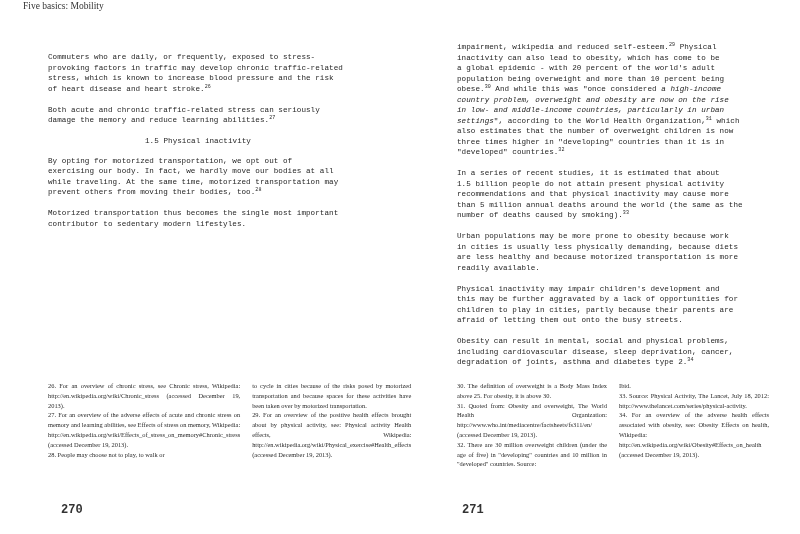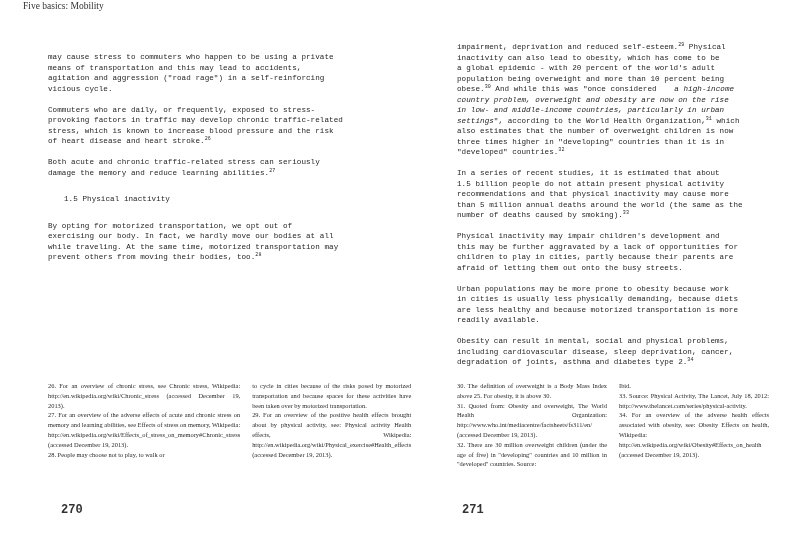--- a/index.html
+++ b/index.html
@@ -46,21 +46,22 @@
       color: #1f1f1f;
       letter-spacing: 0.05px;
     }
     .page.left .body-text { left: 31px; width: 300px; }
     .page.right .body-text { left: 40px; width: 305px; top: 42px; }
     .body-text p {
       margin: 0 0 10.5px 0;
       white-space: pre-line;
     }
     .body-text .heading {
-      margin: 16px;
+      margin: 9px;
+      text-align: center;
     }
     .body-text .nomargin { margin-bottom: 0; }
     sup { font-size: 5px; vertical-align: 3px; line-height: 0; }
     .footnotes {
       position: absolute;
       top: 381px;
       font-family: "Liberation Serif", serif;
       font-size: 6.4px;
       line-height: 9.8px;
       color: #2a2a2a;
@@ -77,90 +78,88 @@
     .page-number {
       position: absolute;
       top: 503px;
       font-family: "Liberation Mono", monospace;
       font-size: 12px;
       font-weight: bold;
       color: #333;
     }
     .page.left .page-number { left: 44px; }
     .page.right .page-number { left: 45px; }
-    em { font-style: italic; margin-left: 13px; }
+    em { font-style: italic; }
   </style>
 </head>
 <body>
 
 <div class="spread">
 
   <div class="page left">
     <div class="running-head">Five basics: Mobility</div>
 
     <div class="body-text">
-      <p><span>may cause stress to commuters who happen to be using a private
-means of transportation and this may lead to accidents,
-agitation and aggression ("road rage") in a self-reinforcing
-vicious cycle.</span></p>
       <p><span>Commuters who are daily, or frequently, exposed to stress-
 provoking factors in traffic may develop chronic traffic-related
 stress, which is known to increase blood pressure and the risk
 of heart disease and heart stroke.</span><sup>26</sup></p>
       <p><span>Both acute and chronic traffic-related stress can seriously
 damage the memory and reduce learning abilities.</span><sup>27</sup></p>
       <p class="heading">1.5 Physical inactivity</p>
       <p><span>By opting for motorized transportation, we opt out of
 exercising our body. In fact, we hardly move our bodies at all
 while traveling. At the same time, motorized transportation may
 prevent others from moving their bodies, too.</span><sup>28</sup></p>
+      <p><span>Motorized transportation thus becomes the single most important
+contributor to sedentary modern lifestyles.</span></p>
     </div>
 
     <div class="footnotes">
       <div class="fn-col">
         <p>26. For an overview of chronic stress, see Chronic stress, Wikipedia: http://en.wikipedia.org/wiki/Chronic_stress (accessed December 19, 2013).</p>
         <p>27. For an overview of the adverse effects of acute and chronic stress on memory and learning abilities, see Effects of stress on memory, Wikipedia: http://en.wikipedia.org/wiki/Effects_of_stress_on_memory#Chronic_stress (accessed December 19, 2013).</p>
         <p>28. People may choose not to play, to walk or</p>
       </div>
       <div class="fn-col">
         <p>to cycle in cities because of the risks posed by motorized transportation and because spaces for these activities have been taken over by motorized transportation.</p>
         <p>29. For an overview of the positive health effects brought about by physical activity, see: Physical activity Health effects, Wikipedia: http://en.wikipedia.org/wiki/Physical_exercise#Health_effects (accessed December 19, 2013).</p>
       </div>
     </div>
 
     <div class="page-number">270</div>
   </div>
 
   <div class="page right">
 
     <div class="body-text">
-      <p><span>impairment, deprivation and reduced self-esteem.</span><sup>29</sup><span> Physical
+      <p><span>impairment, wikipedia and reduced self-esteem.</span><sup>29</sup><span> Physical
 inactivity can also lead to obesity, which has come to be
 a global epidemic - with 20 percent of the world's adult
 population being overweight and more than 10 percent being
 obese.</span><sup>30</sup><span> And while this was "once considered </span><em>a high-income
 country problem, overweight and obesity are now on the rise
 in low- and middle-income countries, particularly in urban
 settings</em><span>", according to the World Health Organization,</span><sup>31</sup><span> which
 also estimates that the number of overweight children is now
 three times higher in "developing" countries than it is in
 "developed" countries.</span><sup>32</sup></p>
       <p><span>In a series of recent studies, it is estimated that about
 1.5 billion people do not attain present physical activity
 recommendations and that physical inactivity may cause more
 than 5 million annual deaths around the world (the same as the
 number of deaths caused by smoking).</span><sup>33</sup></p>
+      <p><span>Urban populations may be more prone to obesity because work
+in cities is usually less physically demanding, because diets
+are less healthy and because motorized transportation is more
+readily available.</span></p>
       <p><span>Physical inactivity may impair children's development and
 this may be further aggravated by a lack of opportunities for
 children to play in cities, partly because their parents are
 afraid of letting them out onto the busy streets.</span></p>
-      <p><span>Urban populations may be more prone to obesity because work
-in cities is usually less physically demanding, because diets
-are less healthy and because motorized transportation is more
-readily available.</span></p>
       <p class="nomargin"><span>Obesity can result in mental, social and physical problems,
 including cardiovascular disease, sleep deprivation, cancer,
 degradation of joints, asthma and diabetes type 2.</span><sup>34</sup></p>
     </div>
 
     <div class="footnotes">
       <div class="fn-col">
         <p>30. The definition of overweight is a Body Mass Index above 25. For obesity, it is above 30.</p>
         <p>31. Quoted from: Obesity and overweight, The World Health Organization: http://www.who.int/mediacentre/factsheets/fs311/en/ (accessed December 19, 2013).</p>
         <p>32. There are 30 million overweight children (under the age of five) in "developing" countries and 10 million in "developed" countries. Source:</p>

